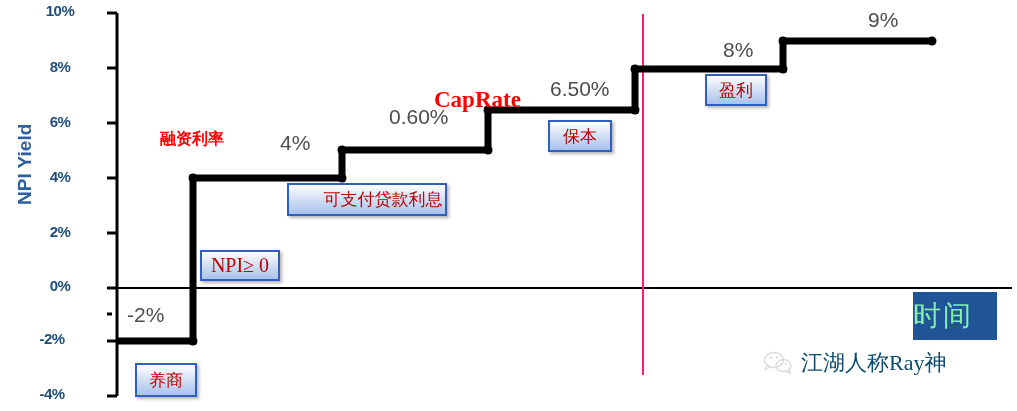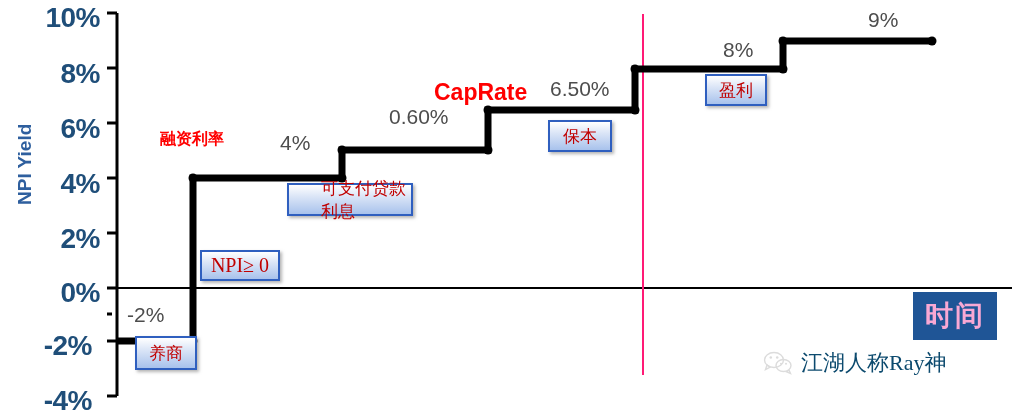--- a/index.html
+++ b/index.html
@@ -1,48 +1,48 @@
 <!DOCTYPE html>
 <html><head>
 <meta charset="utf-8">
 <style>
   html,body{margin:0;padding:0;background:#ffffff;}
   body{width:1017px;height:411px;position:relative;overflow:hidden;
        font-family:"Liberation Sans","DejaVu Sans",sans-serif;}
   #stage{position:absolute;left:0;top:0;width:1017px;height:411px;}
 
   
-  .ytick-label{position:absolute;color:#1F4E79;font-weight:bold;font-size:28px;
-               text-align:right;width:80px;letter-spacing:-0.5px;}
+  .ytick-label{position:absolute;color:#1F4E79;font-weight:bold;font-size:15px;
+               text-align:center;width:80px;letter-spacing:-0.5px;}
   .axis-title{position:absolute;color:#2E5F9E;font-weight:bold;font-size:19px;
               transform:rotate(-90deg);transform-origin:left top;white-space:nowrap;}
 
   
   svg.plot{position:absolute;left:0;top:0;width:1017px;height:411px;overflow:visible;}
 
   
   .val{position:absolute;color:#4D4D4D;font-size:21px;white-space:nowrap;}
   .redlab{position:absolute;color:#FF0000;font-weight:bold;white-space:nowrap;}
   .redlab.serif{font-family:"Liberation Serif","DejaVu Serif",serif;font-size:16px;}
-  .redlab.sans{font-family:Liberation Sans, sans-serif;font-size:23px;}
+  .redlab.sans{font-family:Liberation Serif, serif;font-size:23px;margin-top:8px;}
 
   
   .cbox{position:absolute;border:2px solid #2F5FBF;
         background:linear-gradient(to bottom,#ffffff 0%,#DCE6F7 38%,#A8C2EC 100%);
         box-shadow:2px 2px 3px rgba(120,120,120,0.55);
         color:#C00000;display:flex;align-items:center;justify-content:center;
         box-sizing:border-box;}
   .cbox.cn{font-family:"Liberation Serif","DejaVu Serif",serif;font-size:17px;}
   .cbox.en{font-family:Liberation Serif, serif;font-size:20px;}
 
   
-  .timebox{position:absolute;background:#1F5596;color:#f9a8d4;
+  .timebox{position:absolute;background:#1F5596;color:#86efac;
            font-family:"Liberation Serif","DejaVu Serif",serif;
-           font-size:28px;font-weight:bold;display:flex;
-           align-items:center;justify-content:center;letter-spacing:2px;}
+           font-size:28px;font-weight:normal;display:flex;
+           align-items:center;letter-spacing:2px;}
 
   
   .watermark{position:absolute;display:flex;align-items:center;gap:8px;
              color:#0c4a6e;font-size:22px;white-space:nowrap;
              font-family:"Liberation Serif","DejaVu Serif",serif;}
   .watermark svg{display:block;}
 </style>
 </head>
 <body>
 
@@ -99,29 +99,29 @@
 
   <div class="val" style="left:389px;top:105px;">0.60%</div>
 
   <div class="redlab sans" style="left:434px;top:79px;">CapRate</div>
   <div class="val" style="left:550px;top:77px;">6.50%</div>
 
   <div class="val" style="left:723px;top:38px;">8%</div>
 
   <div class="val" style="left:868px;top:8px;">9%</div>
 
-  <div class="cbox cn" style="left:135px;top:336px;width:62px;height:34px;">
+  <div class="cbox cn" style="left:135px;top:363px;width:62px;height:34px;">
     <span>养商</span>
   </div>
 
   <div class="cbox en" style="left:200px;top:250px;width:80px;height:31px;">
     <span>NPI≥ 0</span>
   </div>
 
-  <div class="cbox cn" style="left:287px;top:183px;width:126px;height:33px;padding-left:32px;">
+  <div class="cbox cn" style="left:287px;top:183px;width:160px;height:33px;padding-left:32px;">
     <span>可支付贷款利息</span>
   </div>
 
   <div class="cbox cn" style="left:705px;top:74px;width:62px;height:32px;">
     <span>盈利</span>
   </div>
 
   <div class="cbox cn" style="left:548px;top:120px;width:64px;height:32px;">
     <span>保本</span>
   </div>

